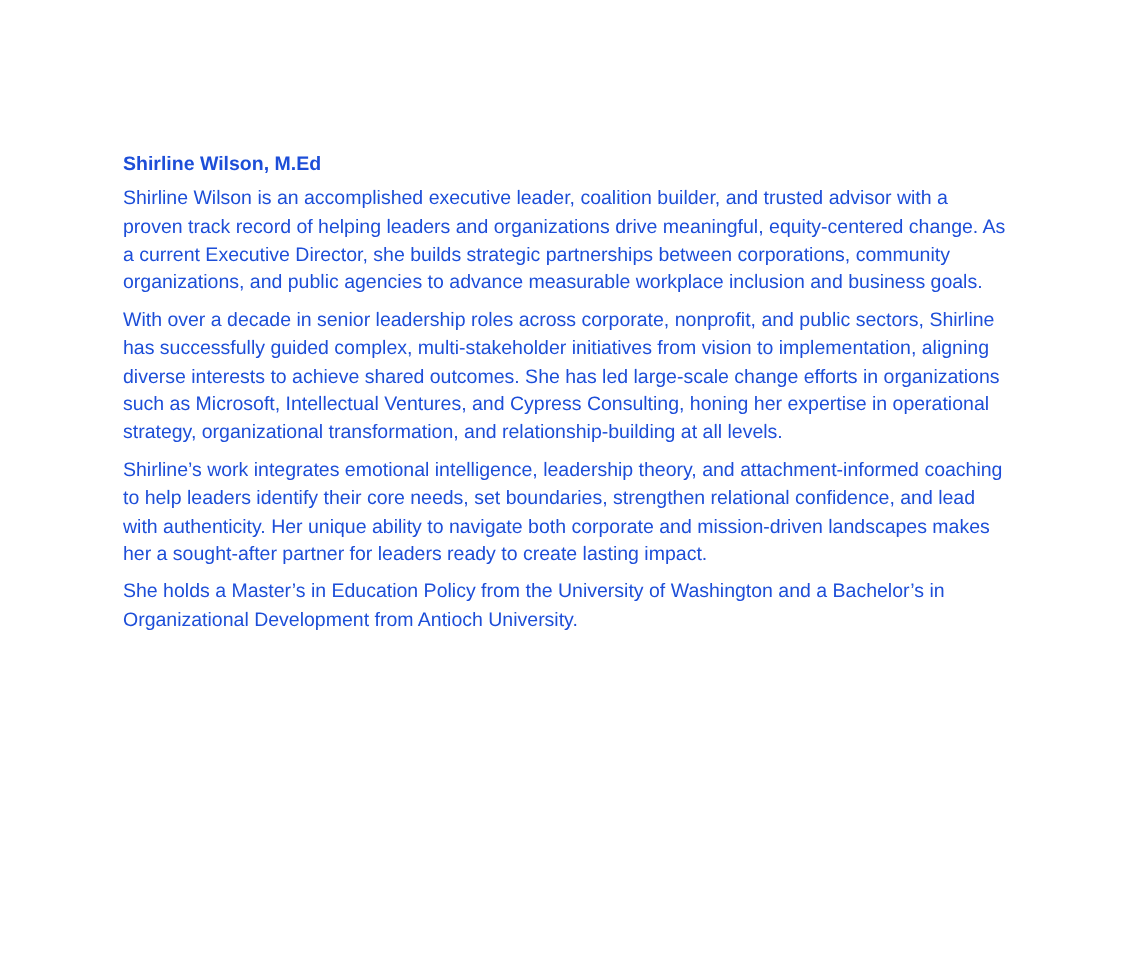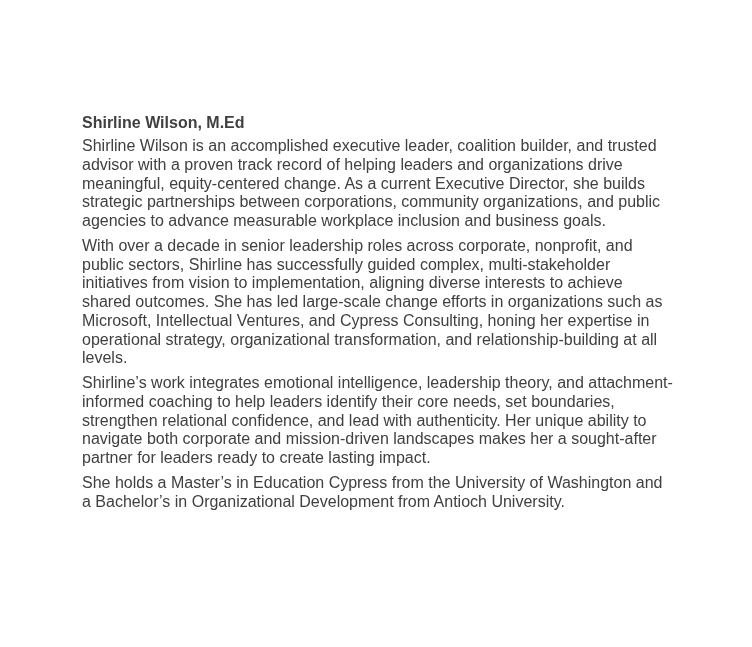--- a/index.html
+++ b/index.html
@@ -10,24 +10,24 @@
     width: 752px;
     height: 647px;
     background: #ffffff;
     overflow: hidden;
     position: relative;
     font-family: "Liberation Sans", sans-serif;
   }
   .bio-section {
     position: absolute;
     left: 82px;
-    top: 114px;
+    top: 100px;
     width: 592px;
-    color: #404040;
-    font-size: 16px;
+    color: #1d4ed8;
+    font-size: 13px;
     line-height: 18.7px;
     -webkit-font-smoothing: antialiased;
   }
   .bio-heading {
     font-weight: bold;
     margin: 0 0 4.5px 0;
   }
   .bio-para {
     margin: 0 0 6.3px 0;
   }
@@ -37,15 +37,15 @@
 </style>
 </head>
 <body>
 
 <div class="page">
   <div class="bio-section">
     <p class="bio-heading">Shirline Wilson, M.Ed</p>
     <p class="bio-para">Shirline Wilson is an accomplished executive leader, coalition builder, and trusted advisor with a proven track record of helping leaders and organizations drive meaningful, equity-centered change. As a current Executive Director, she builds strategic partnerships between corporations, community organizations, and public agencies to advance measurable workplace inclusion and business goals.</p>
     <p class="bio-para">With over a decade in senior leadership roles across corporate, nonprofit, and public sectors, Shirline has successfully guided complex, multi-stakeholder initiatives from vision to implementation, aligning diverse interests to achieve shared outcomes. She has led large-scale change efforts in organizations such as Microsoft, Intellectual Ventures, and Cypress Consulting, honing her expertise in operational strategy, organizational transformation, and relationship-building at all levels.</p>
     <p class="bio-para">Shirline’s work integrates emotional intelligence, leadership theory, and attachment-informed coaching to help leaders identify their core needs, set boundaries, strengthen relational confidence, and lead with authenticity. Her unique ability to navigate both corporate and mission-driven landscapes makes her a sought-after partner for leaders ready to create lasting impact.</p>
-    <p class="bio-para">She holds a Master’s in Education Cypress from the University of Washington and a Bachelor’s in Organizational Development from Antioch University.</p>
+    <p class="bio-para">She holds a Master’s in Education Policy from the University of Washington and a Bachelor’s in Organizational Development from Antioch University.</p>
   </div>
 </div>
 
 </body></html>

